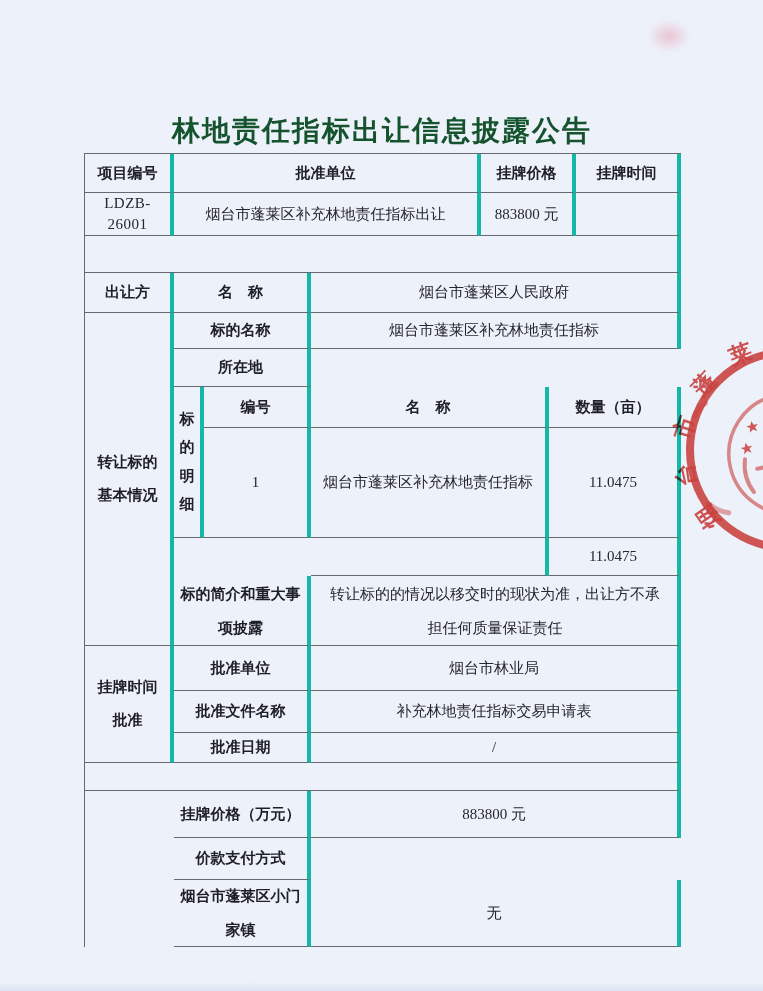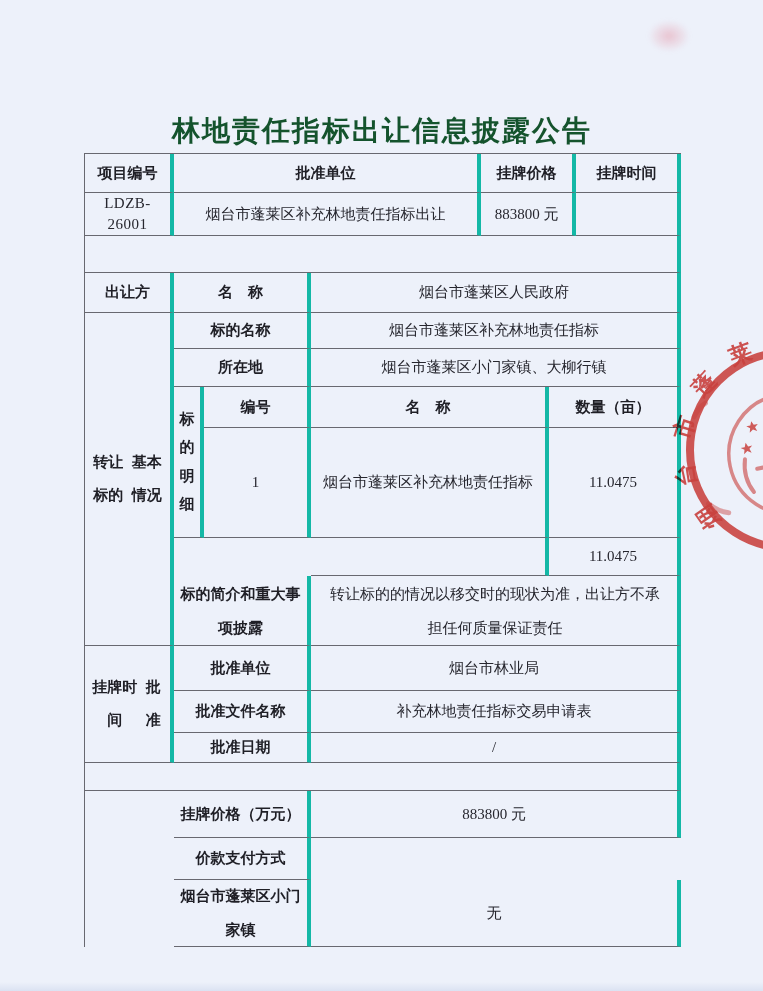--- a/index.html
+++ b/index.html
@@ -34,21 +34,21 @@
     border-bottom:1px solid #686870;
     display:flex;align-items:center;justify-content:center;
     font-size:15px;line-height:1.4;
     text-align:center;
     box-sizing:border-box;
     padding:1px 4px;
   }
   .lbl{font-weight:700;color:#1f1f26;}
   .wrap2{line-height:34px;}
   .leftalign{justify-content:flex-start;text-align:center;padding-left:12px;padding-right:10px;}
-  .stack{flex-direction:row;line-height:33px;}
+  .stack{flex-direction:column;line-height:33px;}
   .vstrip{flex-direction:column;justify-content:space-evenly;padding:14px 0;}
   .mono{letter-spacing:.5px;}
   .seal{
     position:absolute;left:663px;top:338px;
     mix-blend-mode:multiply;opacity:.93;
     filter:blur(.35px);
     pointer-events:none;
   }
   .smudge{
     position:absolute;left:648px;top:20px;width:42px;height:32px;
@@ -88,21 +88,20 @@
     <div class="cell" style="grid-area:4/4/5/8">烟台市蓬莱区人民政府</div>
 
     <div class="cell lbl stack" style="grid-area:5/1/11/2">
       <span>转让标的</span>
       <span>基本情况</span>
     </div>
     <div class="cell lbl" style="grid-area:5/2/6/4">标的名称</div>
     <div class="cell" style="grid-area:5/4/6/8">烟台市蓬莱区补充林地责任指标</div>
 
     <div class="cell lbl" style="grid-area:6/2/7/4">所在地</div>
-    <div class="cell" style="grid-area:6/4/7/8">烟台市蓬莱区小门家镇、大柳行镇</div>
 
     <div class="cell lbl vstrip" style="grid-area:7/2/9/3">
       <span>标</span>
       <span>的</span>
       <span>明</span>
       <span>细</span>
     </div>
     <div class="cell lbl" style="grid-area:7/3/8/4">编号</div>
     <div class="cell lbl" style="grid-area:7/4/8/6">名　称</div>
     <div class="cell lbl" style="grid-area:7/6/8/8">数量（亩）</div>

